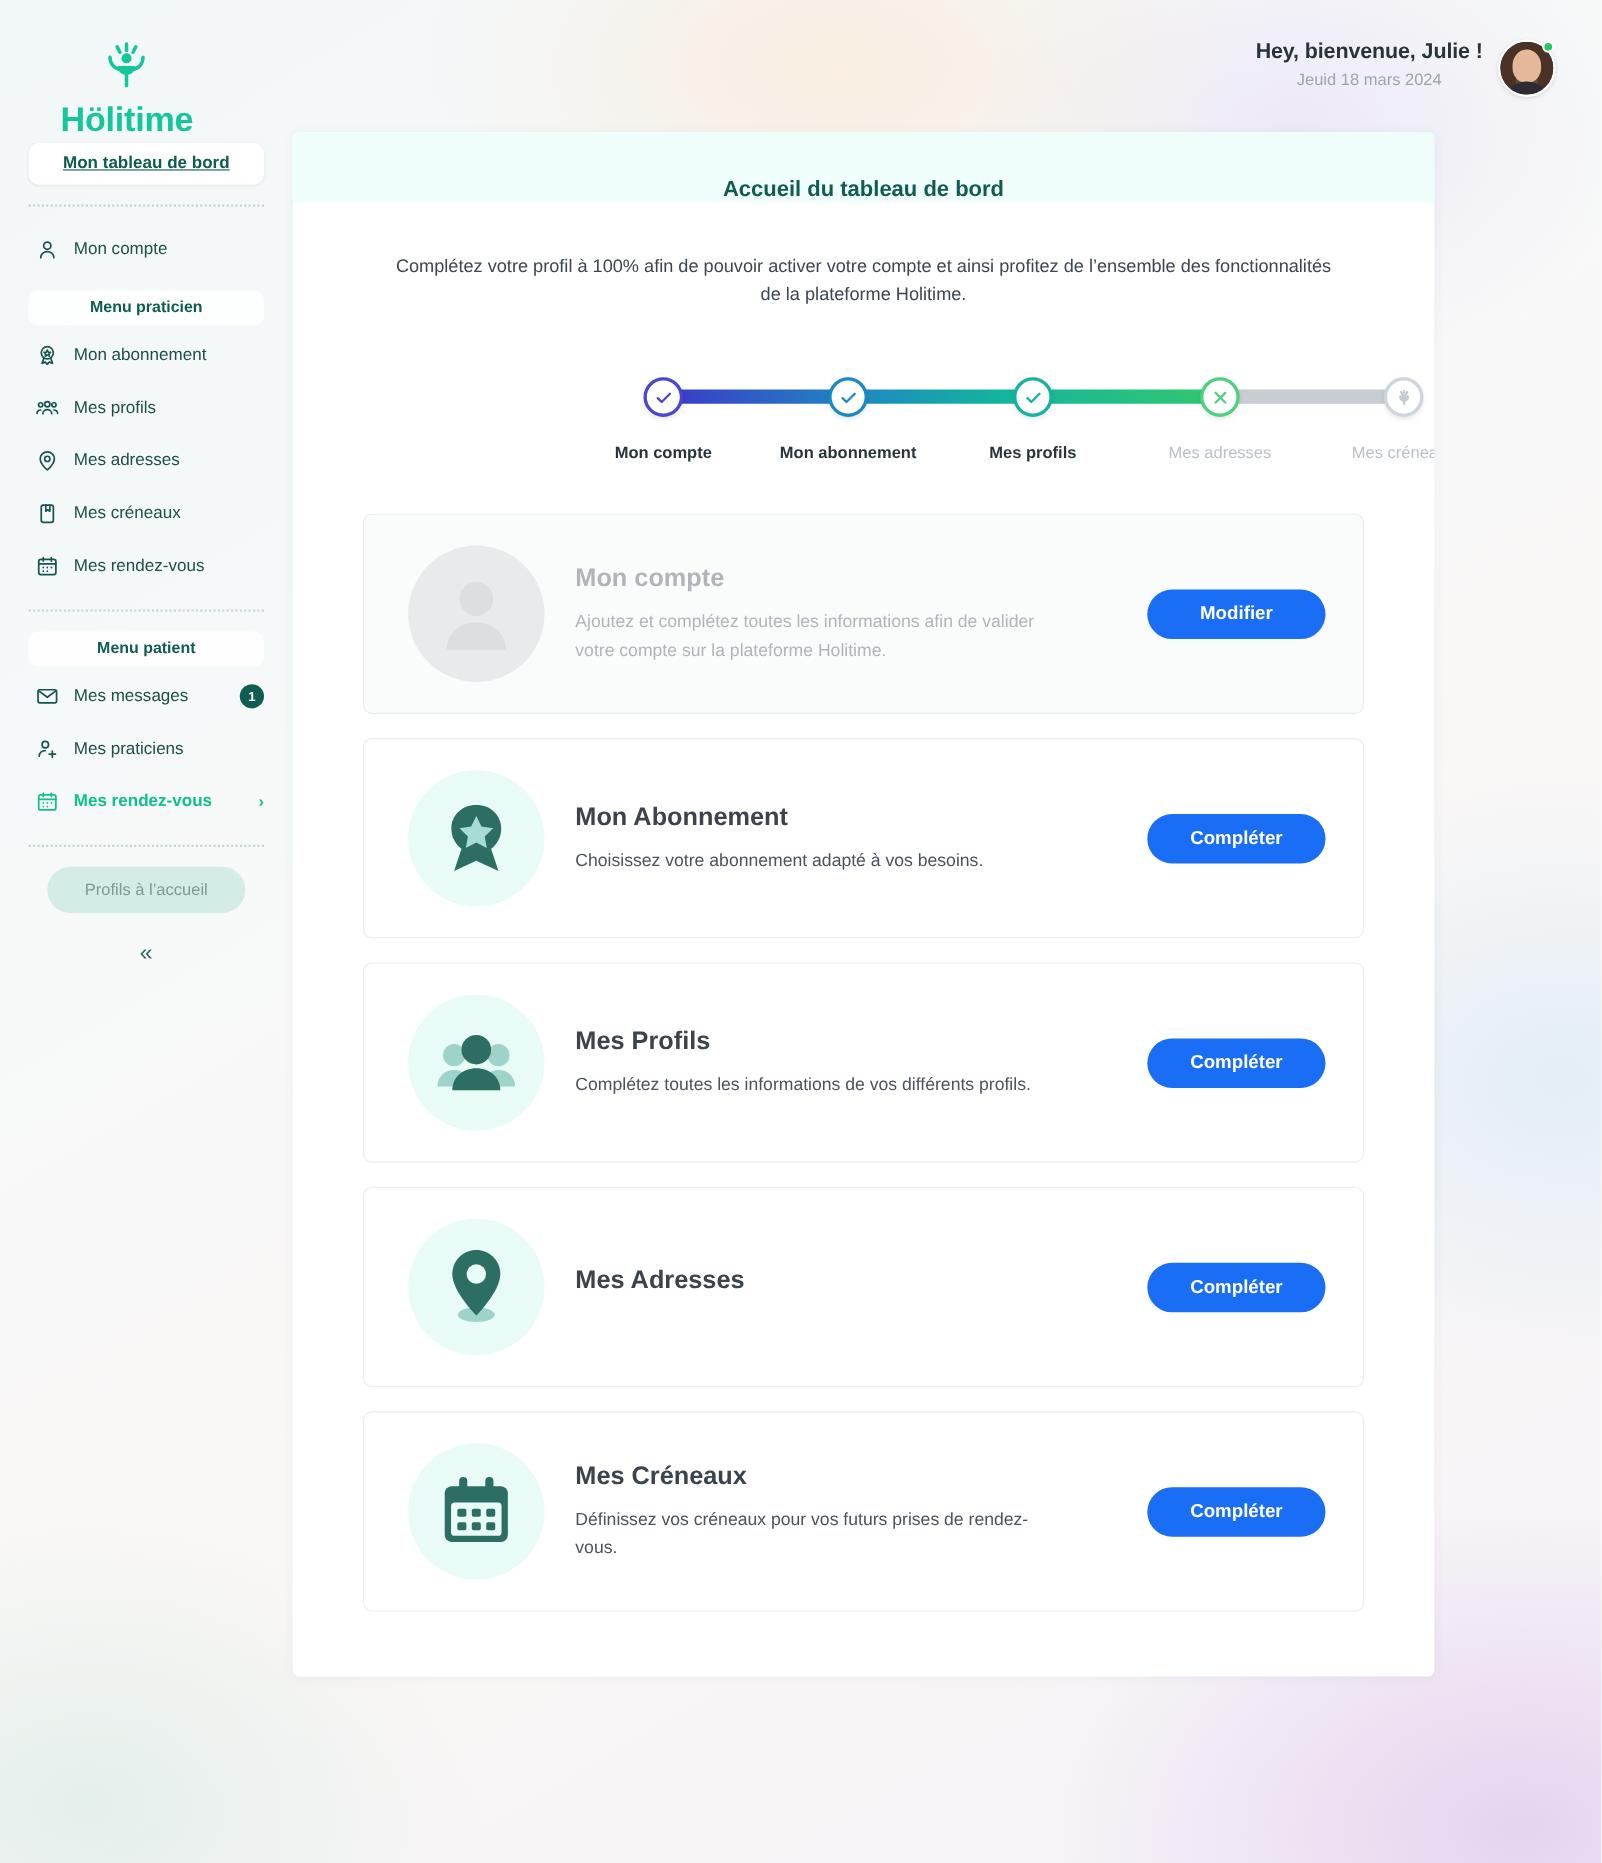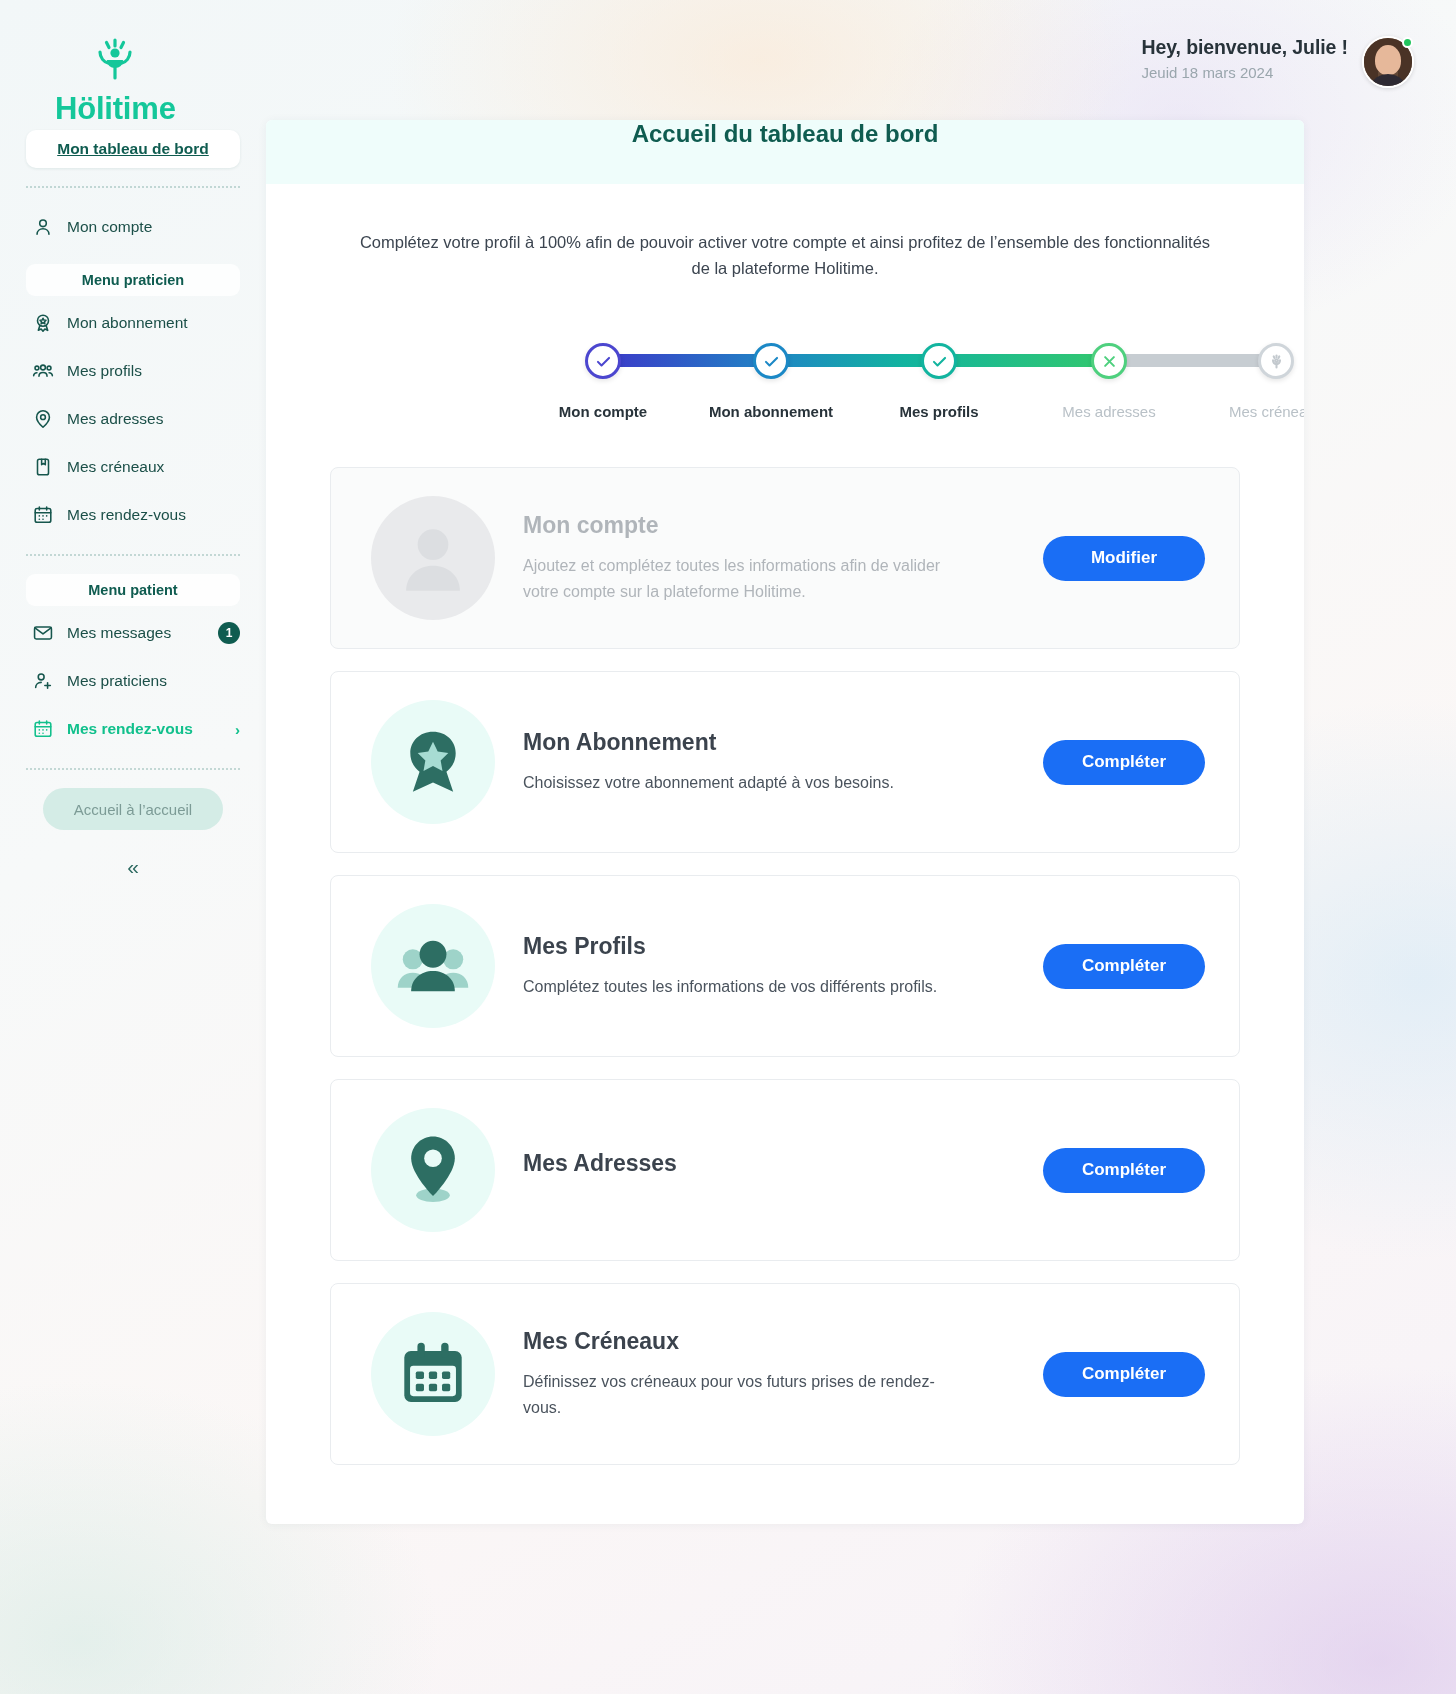--- a/index.html
+++ b/index.html
@@ -29,21 +29,21 @@
   }
   .logo-wrap {
     position: absolute; left: 55px; top: 36px;
     display: flex; align-items: center; gap: 9px; flex-direction: column;
   }
   .logo-mark { width: 44px; height: 46px; display: block; }
   .logo-text {
     font-size: 31px; font-weight: 700; color: #14c79a; letter-spacing: -0.2px;
   }
   .greet {
-    position: absolute; right: 108px; top: 36px; text-align: left;
+    position: absolute; right: 108px; top: 36px; text-align: center;
   }
   .greet-hi { font-size: 19.5px; font-weight: 700; color: #28333a; letter-spacing: -0.1px; }
   .greet-date { font-size: 15px; color: #9aa6ad; margin-top: 5px; }
   .avatar-wrap { position: absolute; right: 42px; top: 36px; width: 52px; height: 52px; }
   .avatar {
     width: 52px; height: 52px; border-radius: 50%;
     border: 2px solid #ffffff; overflow: hidden; position: relative;
     background: linear-gradient(170deg, #8c6a52 0%, #6b4e3b 60%, #4e392b 100%);
     box-shadow: 0 1px 4px rgba(0,0,0,.14);
   }
@@ -125,22 +125,22 @@
 
   
   .main {
     position: absolute; left: 266px; top: 120px; width: 1038px; height: 1404px;
     background: #ffffff; border-radius: 6px;
     box-shadow: 0 1px 10px rgba(40,60,80,.06);
     overflow: hidden;
   }
   .main-title {
     height: 64px; background: #effdfb;
-    display: flex; align-items: flex-start; justify-content: center;
-    font-size: 24px; font-weight: 700; color: #0f5c50;
+    display: flex; align-items: flex-end; justify-content: center;
+    font-size: 20px; font-weight: 700; color: #0f5c50;
   }
   .intro {
     margin: 46px auto 0 auto; width: 870px; text-align: center;
     font-size: 16.5px; line-height: 1.55; color: #3c4550;
   }
 
   
   .stepper { position: relative; margin: 40px 0 0 0; height: 100px; }
   .track-wrap { position: absolute; left: 319px; top: 22px; width: 698px; height: 36px; }
   .track-grad {
@@ -372,21 +372,21 @@
             <circle cx="12" cy="16.6" r=".9" fill="#11c08c" stroke="none"></circle>
           </svg>
       </span>
       <span class="label">Mes rendez-vous</span>
       <span class="chev">›</span>
     </div>
 
     <div class="dotted"></div>
 
     <div class="home-btn">
-      <span>Accueil à l’accueil</span>
+      <span>Profils à l’accueil</span>
     </div>
 
     <div class="collapse">
       <span>«</span>
     </div>
   </div>
 
   <div class="main">
 
     <div class="main-title">

